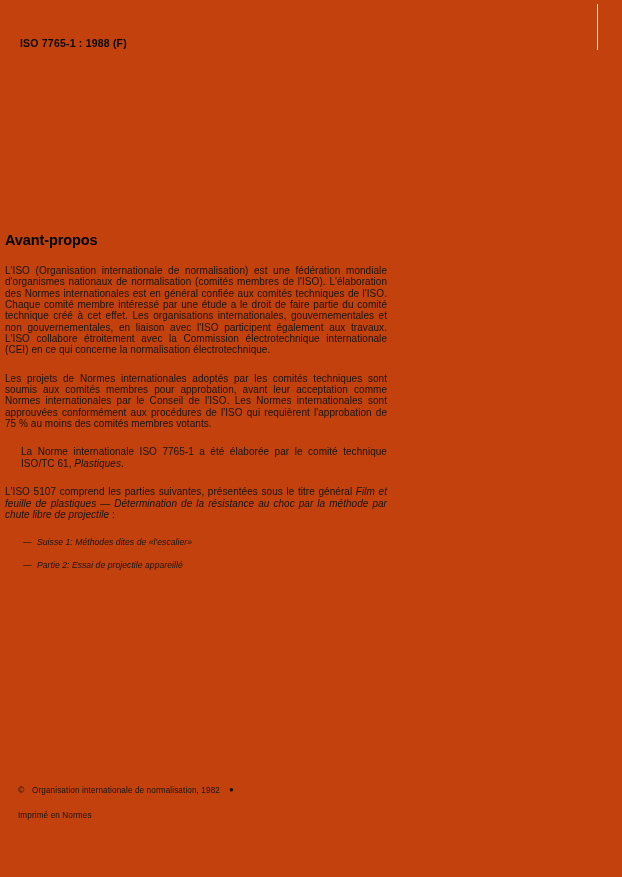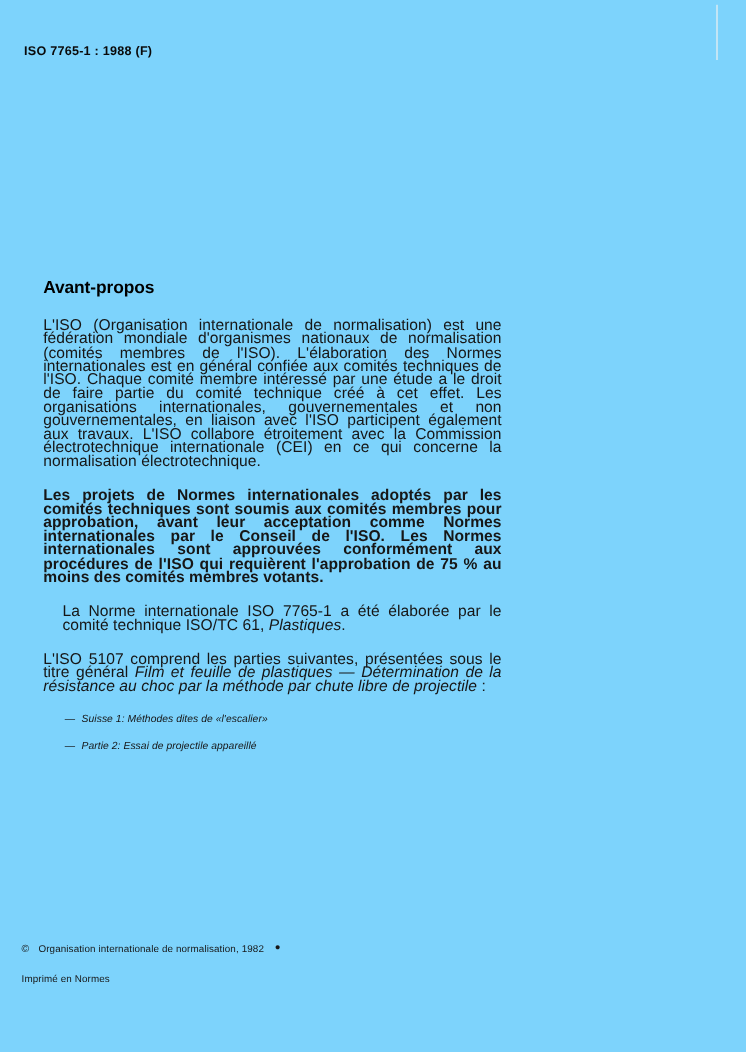--- a/index.html
+++ b/index.html
@@ -12,21 +12,21 @@
     height: 877px;
     position: relative;
     font-family: "Liberation Sans", sans-serif;
     color: #000000;
     overflow: hidden;
   }
 
   .page {
     position: absolute;
     inset: 0;
-    background: #7dd3fc;
+    background: #c2410c;
   }
 
   
   .crop-line {
     position: absolute;
     top: 4px;
     left: 597px;
     width: 1px;
     height: 46px;
     background: #f0f0f0;
@@ -38,45 +38,45 @@
     top: 37px;
     font-size: 10.5px;
     font-weight: bold;
     letter-spacing: 0.2px;
     color: #0a0a0a;
     white-space: nowrap;
   }
 
   .content {
     position: absolute;
-    left: 36px;
+    left: 5px;
     top: 232px;
     width: 382px;
   }
 
   .section-title {
     font-size: 14.5px;
     font-weight: bold;
     letter-spacing: -0.1px;
     margin: 0 0 17px 0;
     color: #000000;
   }
 
   p.body-par {
     margin: 0 0 17px 0;
-    font-size: 13px;
+    font-size: 10px;
     line-height: 11.35px;
     text-align: justify;
     color: #161616;
     letter-spacing: 0.05px;
   }
   p.body-par:last-child { margin-bottom: 0; }
 
   .par-intro { margin-bottom: 21px; }
-  .par-draft { margin-bottom: 20px; font-weight: bold; }
+  .par-draft { margin-bottom: 20px; }
   .par-tc    { margin-bottom: 20px; padding-left: 16px; }
   .par-parts { margin-bottom: 15px; }
 
   .it { font-style: italic; }
 
   .parts-list {
     margin: 0;
     padding: 0;
     list-style: none;
   }

